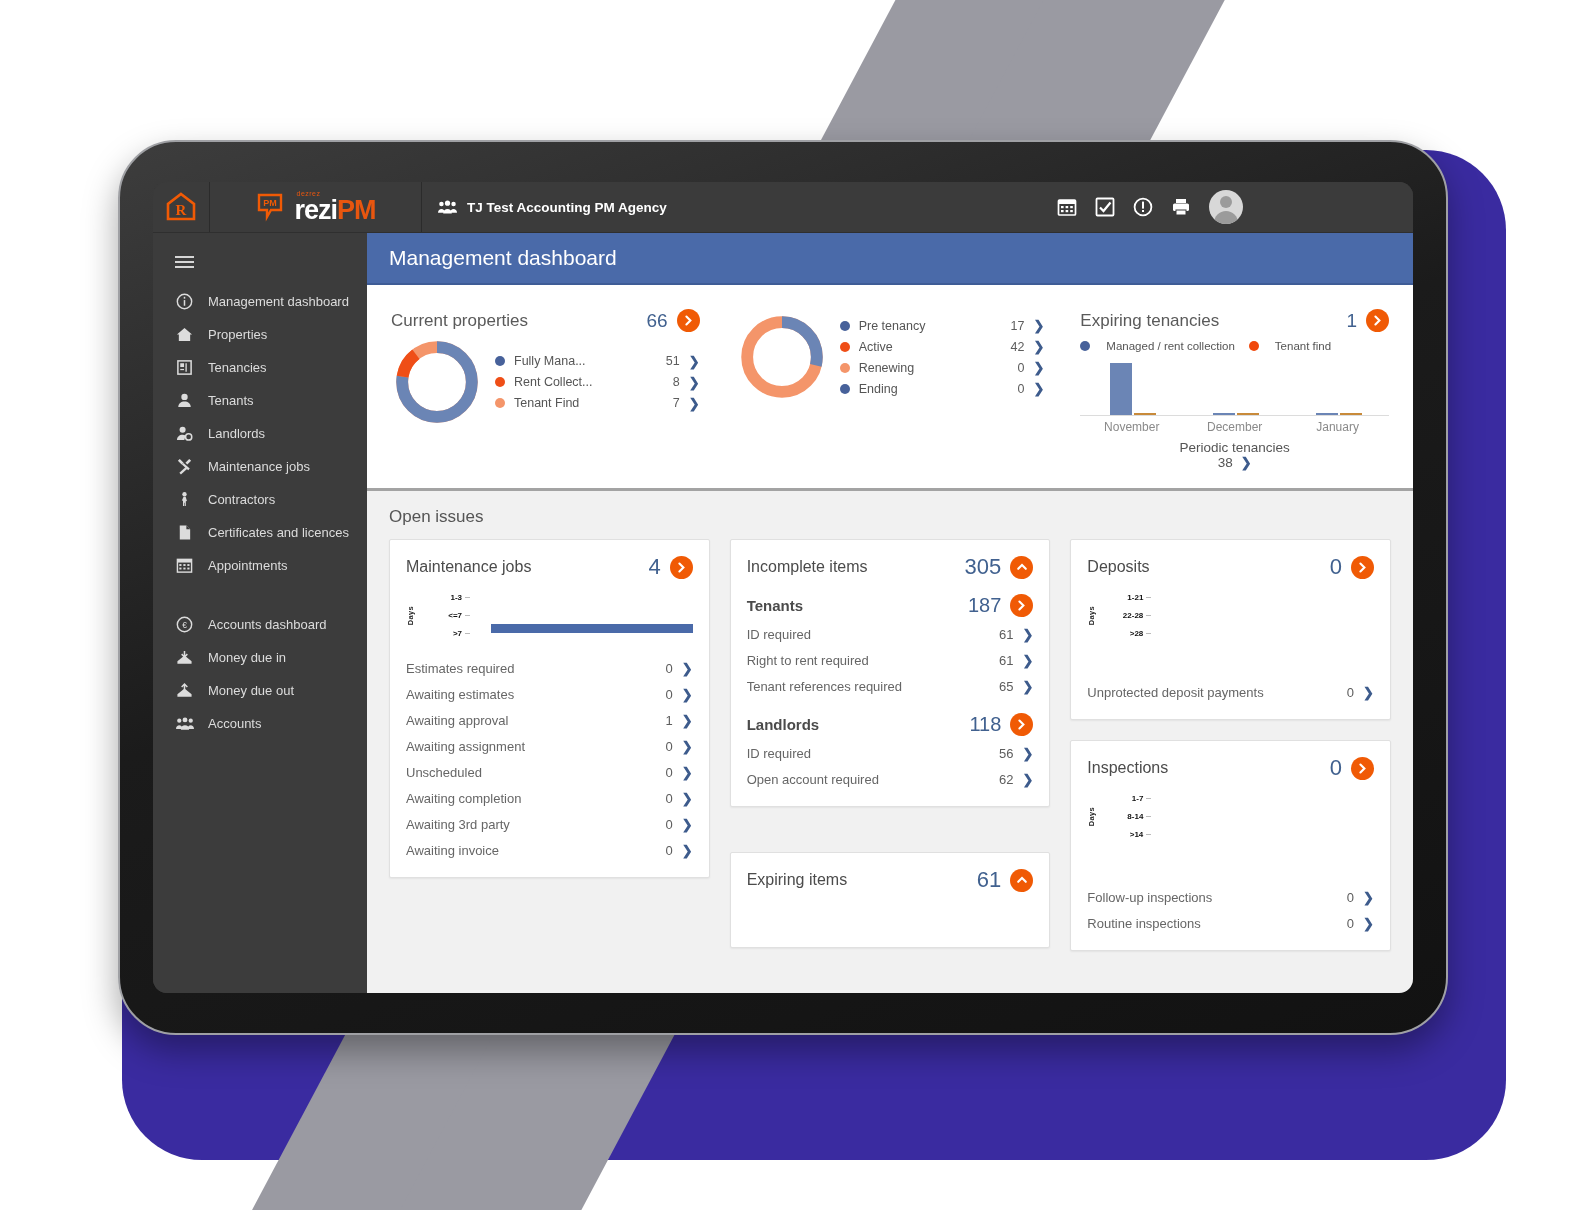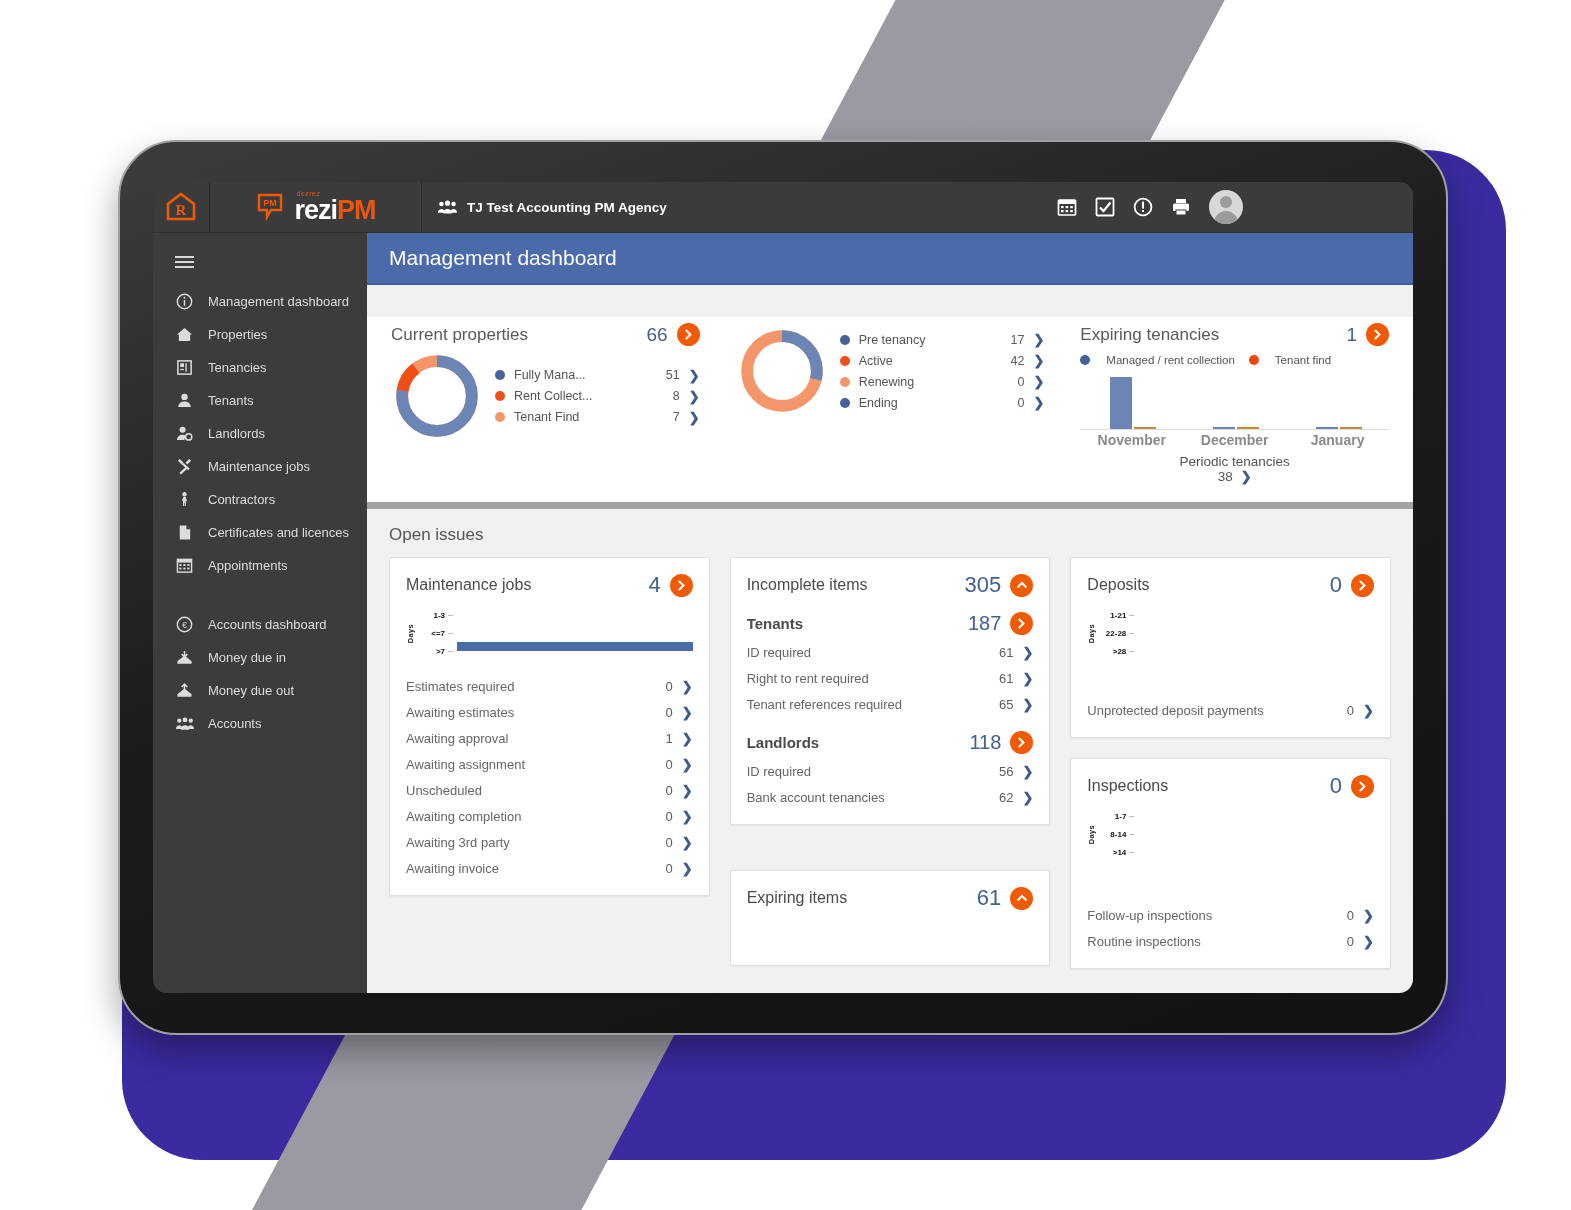--- a/index.html
+++ b/index.html
@@ -140,23 +140,22 @@
     color:#fff;
     font-size: 21px;
     padding: 13px 22px;
     flex: 0 0 auto;
     border-bottom: 2px solid #3e5c96;
   }
   #top-cards {
     background:#ffffff;
     display:flex;
     flex: 0 0 auto;
-    padding: 0 6px 12px 6px;
-    border-bottom: 7px solid #a3a3a3;
-    margin-top: 32px;
+    padding: 18px 6px 12px 6px;
+    border-bottom: 3px solid #a3a3a3;
   }
   .tcard { flex:1; padding: 6px 18px; position:relative; }
   .tcard + .tcard { border-left: none; }
   .card-head {
     display:flex; align-items:center; justify-content:space-between;
     margin-bottom: 4px;
   }
   .card-title { font-size: 17px; color:#5a5a5a; }
   .card-head-right { display:flex; align-items:center; gap:9px; }
   .card-count { font-size: 19px; color:#41618f; font-weight:300; }
@@ -183,21 +182,21 @@
   .mini-legend { display:flex; gap:14px; align-items:center; font-size:11.5px; color:#555; margin: 8px 0 4px;}
   .mini-legend .itm { display:flex; align-items:center; gap:16px; }
   .barchart { height: 78px; position:relative; }
   .bar-axis { position:absolute; left:0; right:0; bottom:18px; height:1px; background:#dcdcdc; }
   .bar-group { position:absolute; bottom:19px; display:flex; gap:2px; align-items:flex-end; }
   .bar { width: 22px; }
   .bar.blue { background:#6b85b5; }
   .bar.orange { background:#c88a3a; }
   .bar-labels {
     position:absolute; left:0; right:0; bottom:0;
-    display:flex; font-size:14px; color:#8a8a8a;font-weight:bold;
+    display:flex; font-size:12px; color:#8a8a8a;
   }
   .bar-labels span { flex:1; text-align:center; }
   .periodic-row {
     display:flex; align-items:center; justify-content:space-between;
     font-size:13.5px; color:#555; padding-top:6px; cursor:pointer;flex-direction:column;
   }
   .periodic-right { display:flex; align-items:center; gap:8px; }
 
   
   #issues {
@@ -228,21 +227,21 @@
   .sub-title { font-size: 15px; color:#4b4b4b; font-weight:600;}
   .sub-count { font-size: 20px; color:#41618f; font-weight:300; }
   .list-row {
     display:flex; align-items:center; justify-content:space-between;
     font-size: 13px; color:#666; padding: 5.5px 0; cursor:pointer;
   }
   .list-row .rv { display:flex; align-items:center; gap:9px; }
   .list-val { color:#5d5d5d; }
 
   
-  .hbar { display:flex; align-items:center; gap:3px; margin: 12px 0 16px; }
+  .hbar { display:flex; align-items:center; gap:20px; margin: 12px 0 16px; }
   .hbar-axislabel {
     font-size: 7.5px; color:#222; font-weight:bold;
     writing-mode: vertical-rl; transform: rotate(180deg);
     letter-spacing: .3px;
   }
   .hbar-ticks { display:flex; flex-direction:column; gap:7px; }
   .hbar-tickrow { display:flex; align-items:center; gap:3px; height:11px;}
   .hbar-tick { font-size:8px; color:#111; font-weight:bold; text-align:right; width:27px;}
   .hbar-tickmark { width:5px; height:1px; background:#bbb; }
   .hbar-track { flex:1; height:11px; position:relative; border-left:1px solid #cfcfcf;}
@@ -774,21 +773,21 @@
                   </span>
                 </div>
                 <div class="list-row">
                     <span>ID required</span>
                     <span class="rv">
                       <span class="list-val">56</span>
                       <span class="arrow-s">❯</span>
                     </span>
                   </div>
                 <div class="list-row">
-                    <span>Bank account tenancies</span>
+                    <span>Open account required</span>
                     <span class="rv">
                       <span class="list-val">62</span>
                       <span class="arrow-s">❯</span>
                     </span>
                   </div>
               </div>
 
               <div class="icard" style="min-height:96px;margin-top:45px;">
                 <div class="icard-head">
                   <span class="icard-title">Expiring items</span>

